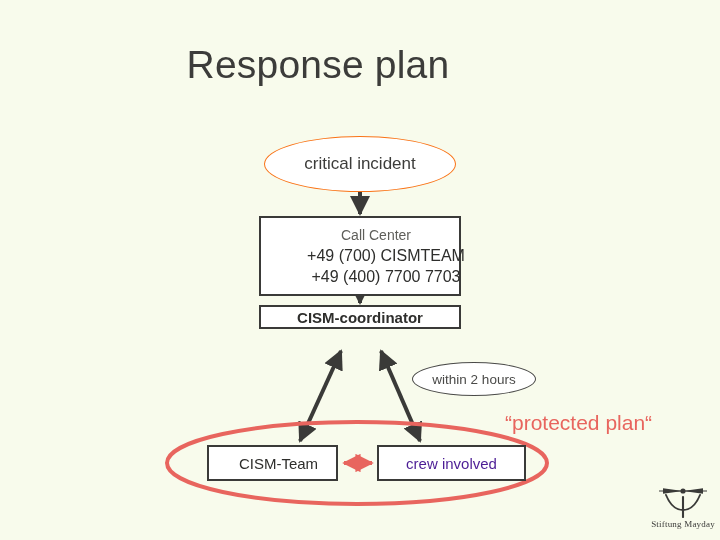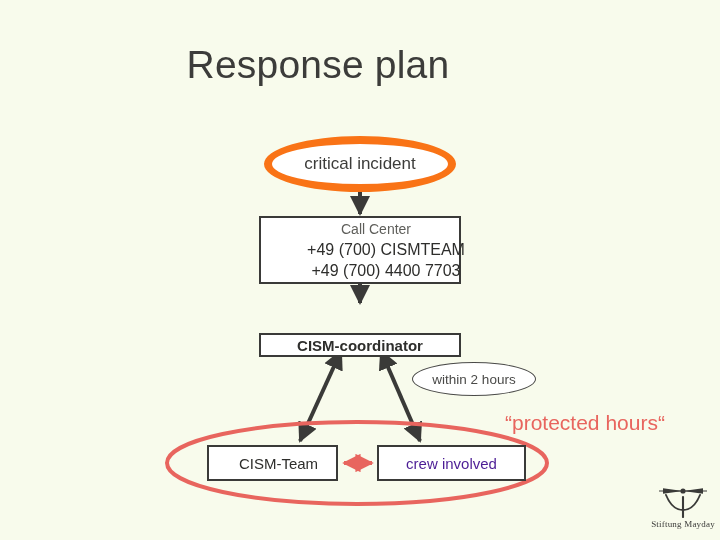--- a/index.html
+++ b/index.html
@@ -65,31 +65,31 @@
   .ellipse-node {
     border-radius: 50%;
   }
 
   
   #critical-incident {
     left: 264px;
     top: 136px;
     width: 192px;
     height: 56px;
-    border: 8px solid #f97316;
+    border: 1px solid #f97316;
     font-size: 17px;
     color: #3c3c3a;
   }
 
   
   #call-center {
     left: 259px;
     top: 216px;
     width: 202px;
-    height: 68px;
+    height: 80px;
     border: 2px solid #3a3a38;
     padding-top: 2px;
     padding-left: 32px;
   }
   #call-center .cc-heading {
     font-size: 14px;
     color: #5e5e5a;
     line-height: 1.35;
   }
   #call-center .cc-number {
@@ -102,21 +102,20 @@
   
   #cism-coordinator {
     left: 259px;
     top: 305px;
     width: 202px;
     height: 24px;
     border: 2px solid #3a3a38;
     font-size: 15px;
     font-weight: bold;
     color: #2e2e2c;
-    margin-top: 28px;
   }
 
   
   #within-6-hours {
     left: 412px;
     top: 362px;
     width: 124px;
     height: 34px;
     border: 1px solid #4a4a48;
     font-size: 13.5px;
@@ -215,40 +214,40 @@
     <line x1="344" y1="463" x2="372" y2="463" stroke="#e8655e" stroke-width="4" marker-start="url(#arrow-red)" marker-end="url(#arrow-red)"></line>
   </svg>
 
   <div class="node ellipse-node" id="critical-incident">
     <span>critical incident</span>
   </div>
 
   <div class="node" id="call-center">
     <span class="cc-heading">Call Center</span>
     <span class="cc-number">+49 (700) CISMTEAM</span>
-    <span class="cc-number">+49 (700) 4400 7703</span>
+    <span class="cc-number">+49 (400) 7700 7703</span>
   </div>
 
   <div class="node" id="cism-coordinator">
     <span>CISM-coordinator</span>
   </div>
 
   <div class="node ellipse-node" id="within-6-hours">
     <span>within 2 hours</span>
   </div>
 
   <div class="node" id="cism-team">
     <span>CISM-Team</span>
   </div>
 
   <div class="node" id="crew-involved">
     <span>crew involved</span>
   </div>
 
-  <div id="protected-area">“protected hours“</div>
+  <div id="protected-area">“protected plan“</div>
 
   <div id="logo">
     <svg id="logo-mark" viewBox="0 0 60 34" xmlns="http://www.w3.org/2000/svg">
 
       <path d="M6 7 L54 7" stroke="#3a3a38" stroke-width="1.1" fill="none"></path>
       <path d="M10 4.3 L30 7 L10 9.7 Z" fill="#3a3a38"></path>
       <path d="M50 4.3 L30 7 L50 9.7 Z" fill="#3a3a38"></path>
 
       <circle cx="30" cy="7" r="2.6" fill="#3a3a38"></circle>
 

